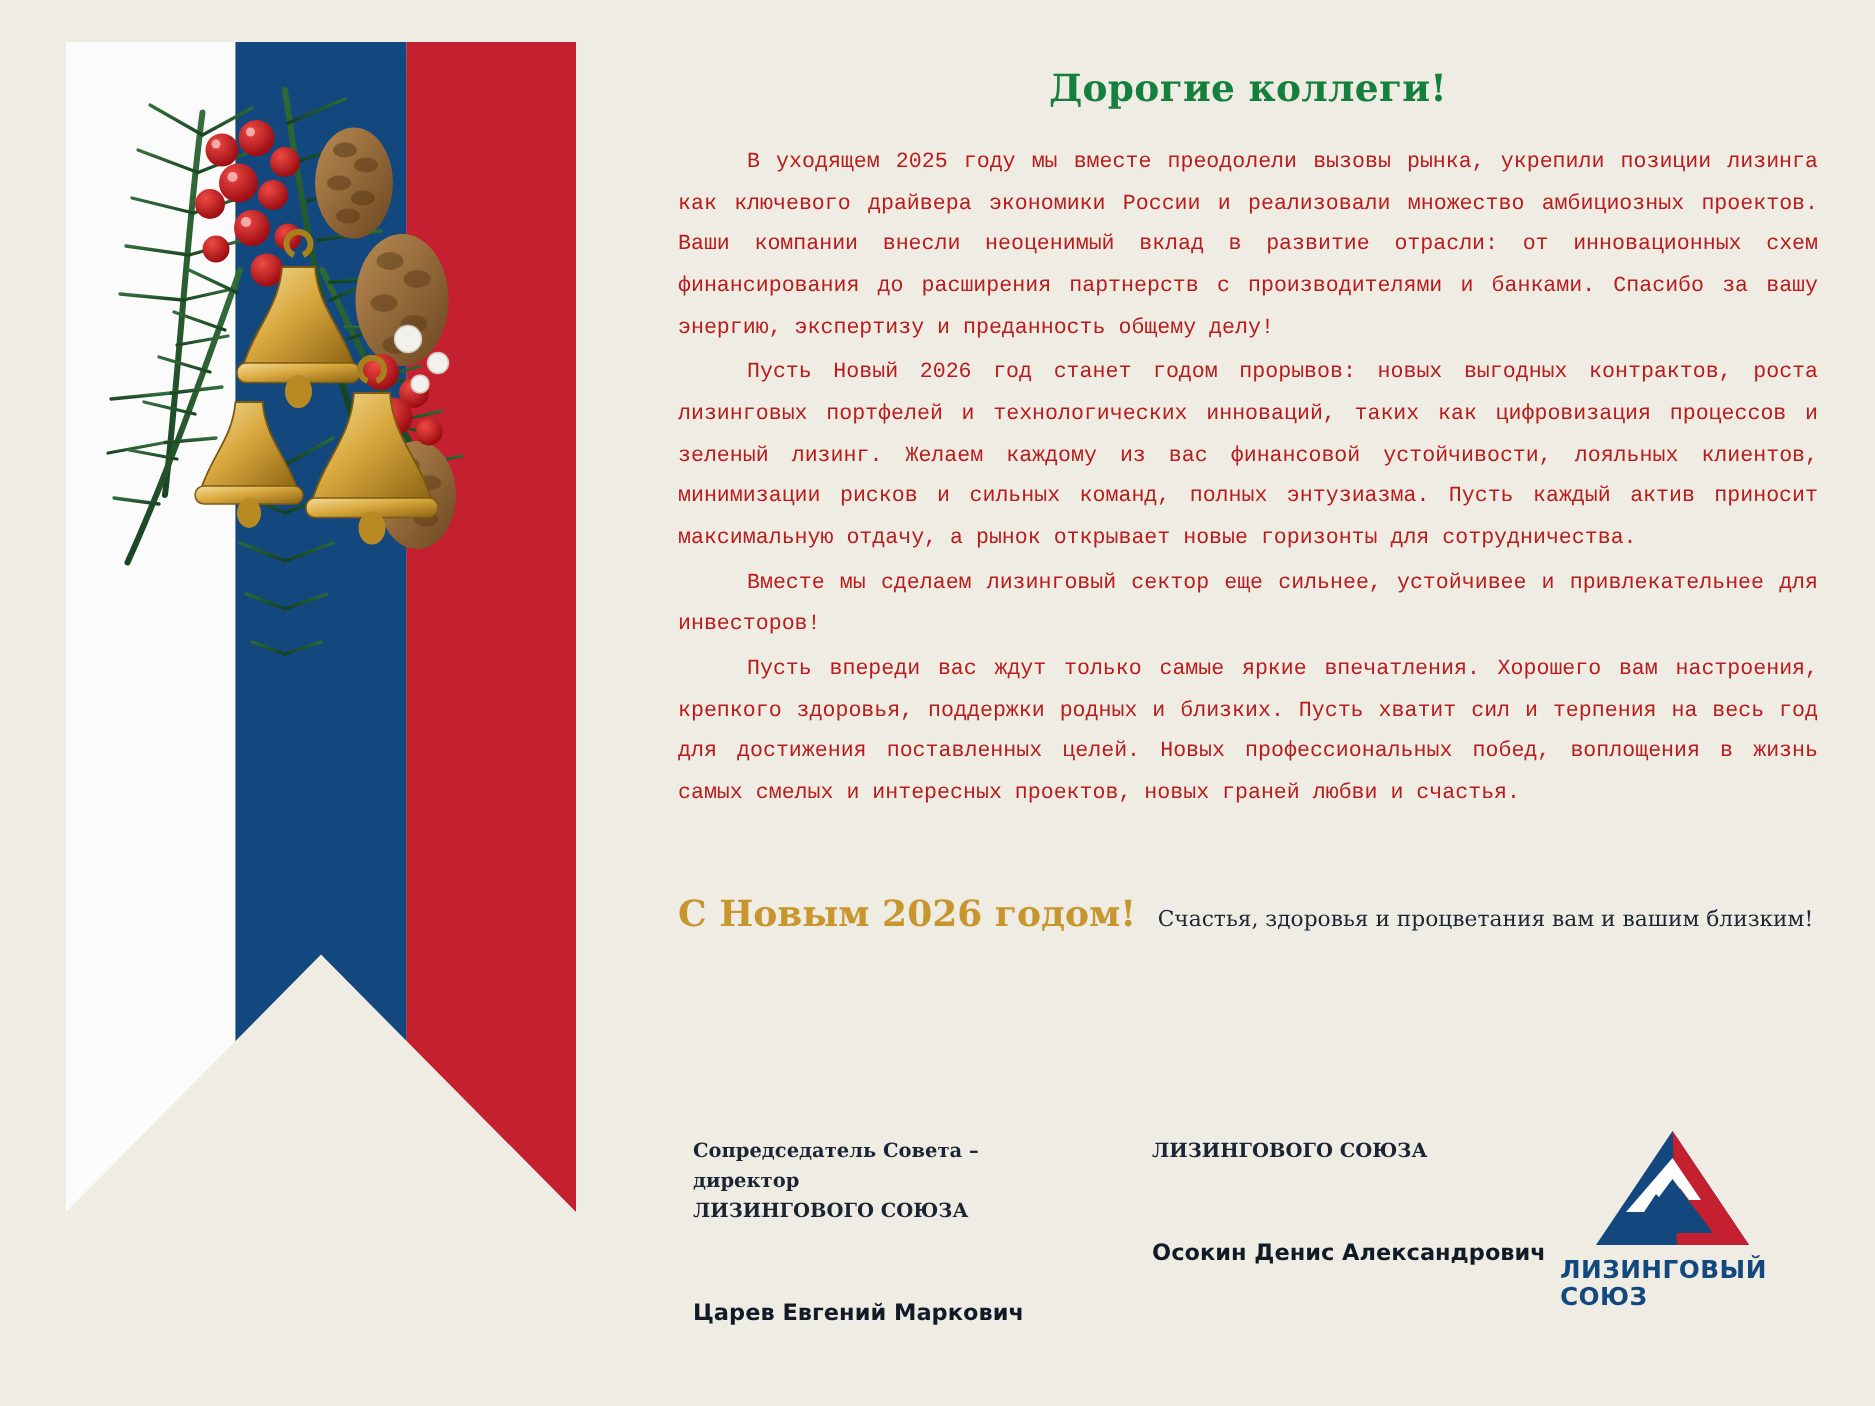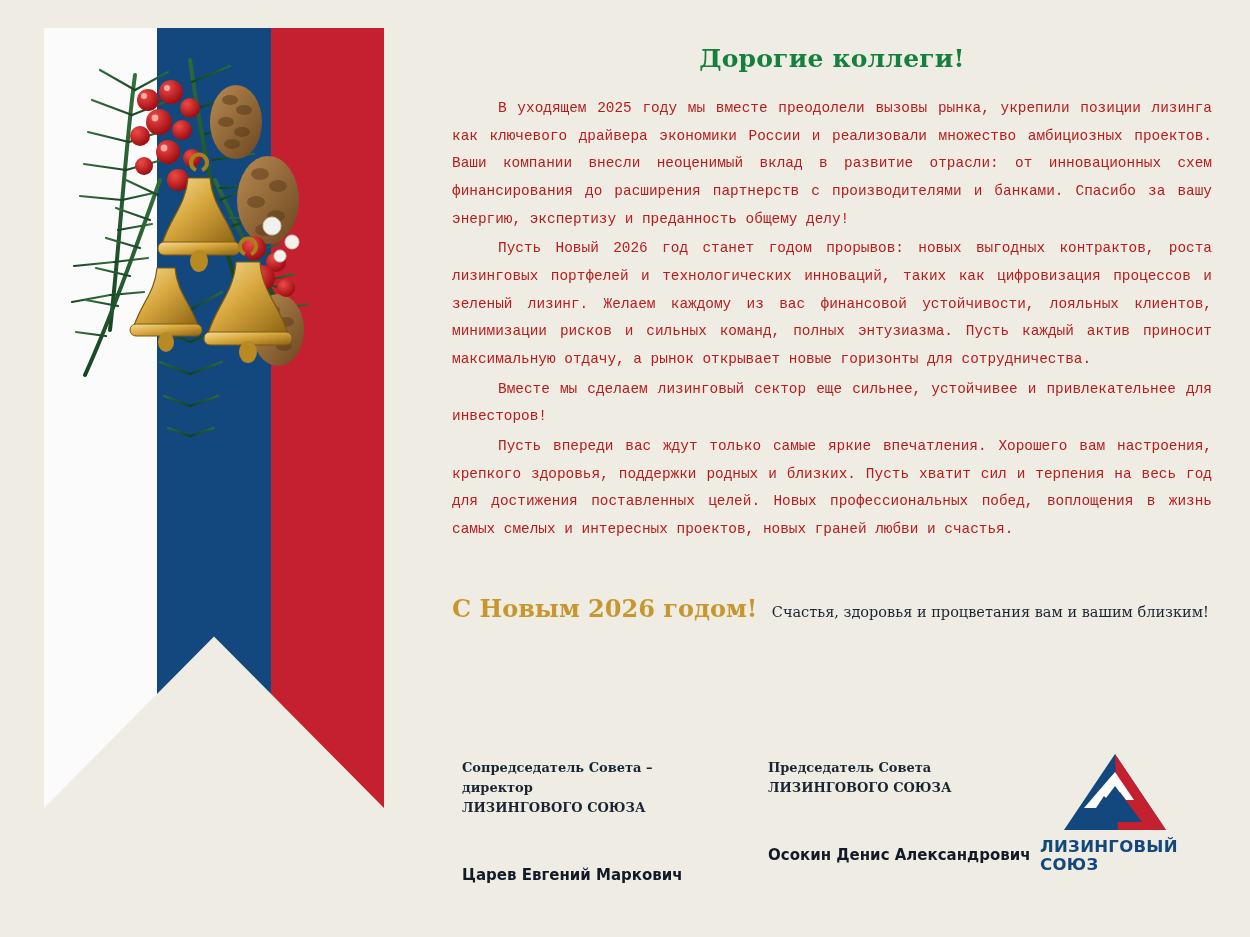--- a/index.html
+++ b/index.html
@@ -314,21 +314,20 @@
   </div>
 </div>
 
 <div class="signatures">
   <div class="sig-col">
     <p class="sig-role">Сопредседатель Совета – директор</p>
     <p class="sig-role">ЛИЗИНГОВОГО СОЮЗА</p>
     <div class="sig-name">Царев Евгений Маркович</div>
   </div>
   <div class="sig-col">
-    <p class="sig-role">Председатель Совета</p>
     <p class="sig-role">ЛИЗИНГОВОГО СОЮЗА</p>
     <div class="sig-name">Осокин Денис Александрович</div>
   </div>
 </div>
 
 <div class="logo">
   <svg class="logo-mark" viewBox="0 0 106 80" xmlns="http://www.w3.org/2000/svg" aria-hidden="true">
     <path d="M53 2 L104 78 L2 78 Z" fill="#12487e"></path>
     <path d="M53 2 L104 78 L56 78 Z" fill="#c4202f"></path>
     <path d="M53 20 L72 48 L64 48 L58 40 L50 52 L42 44 L34 56 L22 56 Z" fill="#ffffff"></path>

